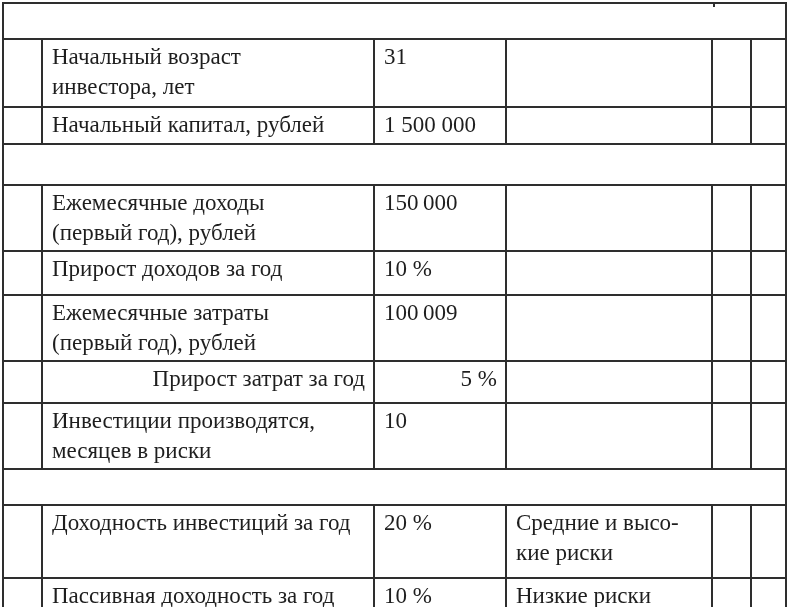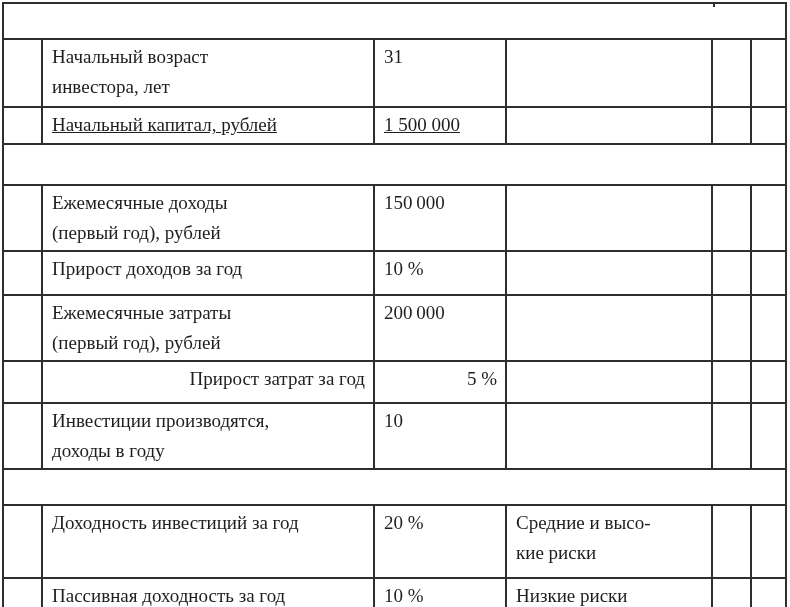--- a/index.html
+++ b/index.html
@@ -19,32 +19,32 @@
     border-collapse: collapse;
     table-layout: fixed;
     width: 785px;
     margin: 2px 0 0 2px;
     color: #1e1e1e;
   }
   table.params td {
     border: 2px solid #2e2e2e;
     vertical-align: top;
     padding: 2px 8px 2px 9px;
-    font-size: 19px;
+    font-size: 23px;
     line-height: 30px;
     white-space: pre-line;
     overflow: hidden;
   }
   table.params td.spacer-cell {
     padding: 0;
   }
   
   tr.r0  { height: 36px; }
   tr.r1  { height: 68px; }
-  tr.r2  { height: 37px; text-decoration: underline; }
+  tr.r2  { height: 37px; }
   tr.r3  { height: 41px; }
   tr.r4  { height: 66px; }
   tr.r5  { height: 44px; }
   tr.r6  { height: 66px; margin-left: 18px; }
   tr.r7  { height: 42px; text-align: right; }
   tr.r8  { height: 66px; }
   tr.r9  { height: 36px; }
   tr.r10 { height: 73px; font-family: Liberation Serif, serif; }
   tr.r11 { height: 34px; padding-left: 24px; }
   
@@ -109,37 +109,37 @@
         <td>Прирост доходов за год</td>
         <td>10 %</td>
         <td></td>
         <td></td>
         <td></td>
       </tr>
       <tr class="r6">
         <td></td>
         <td>Ежемесячные затраты
 (первый год), рублей</td>
-        <td>200 000</td>
+        <td>100 009</td>
         <td></td>
         <td></td>
         <td></td>
       </tr>
       <tr class="r7">
         <td></td>
         <td>Прирост затрат за год</td>
         <td>5 %</td>
         <td></td>
         <td></td>
         <td></td>
       </tr>
       <tr class="r8">
         <td></td>
         <td>Инвестиции производятся,
-доходы в году</td>
+месяцев в риски</td>
         <td>10</td>
         <td></td>
         <td></td>
         <td></td>
       </tr>
       <tr class="r9">
         <td class="spacer-cell" colspan="6"></td>
       </tr>
       <tr class="r10">
         <td></td>

